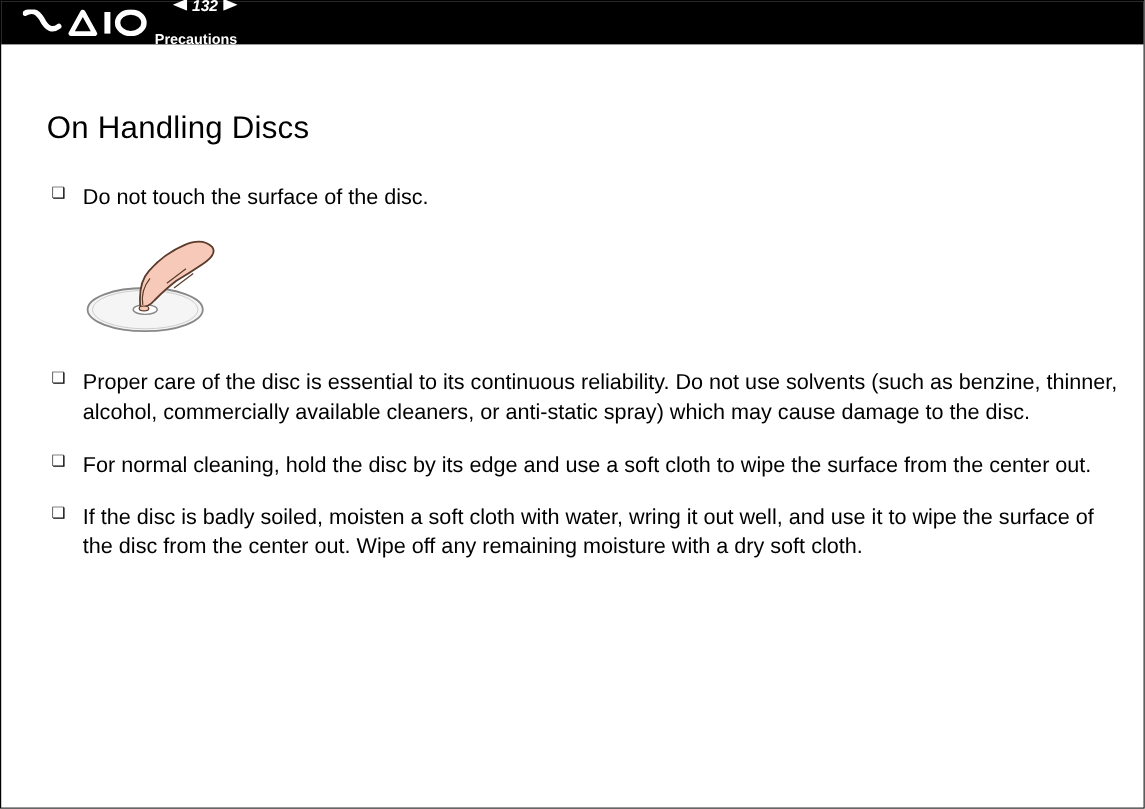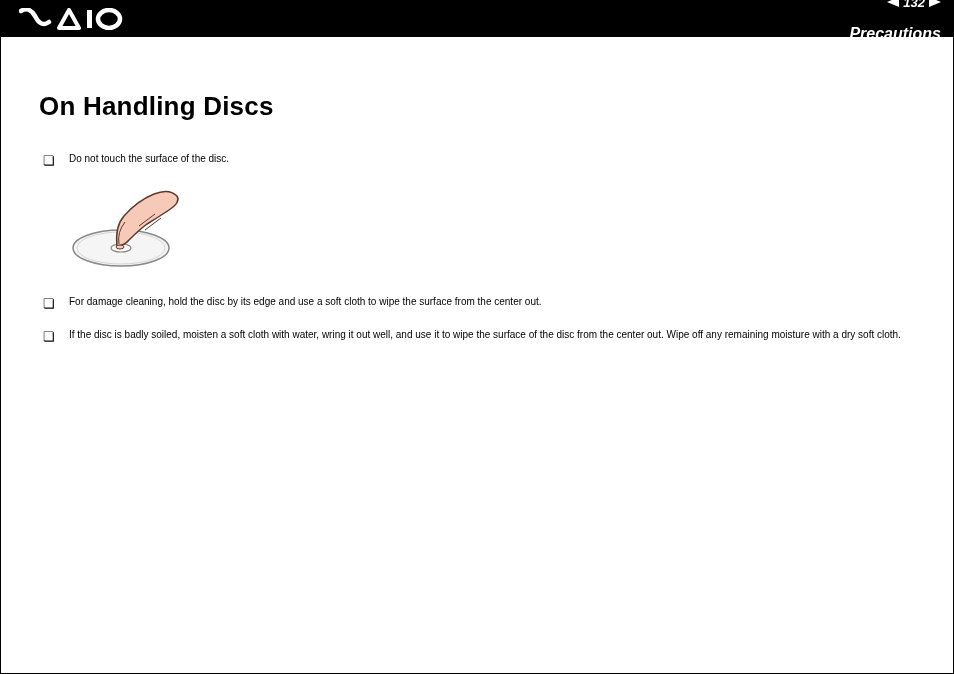--- a/index.html
+++ b/index.html
@@ -1,27 +1,27 @@
 <!DOCTYPE html>
 <html><head>
 <meta charset="utf-8">
 <style>
   * { box-sizing: border-box; margin: 0; padding: 0; }
   html, body { width: 954px; height: 674px; font-family: Arial, Helvetica, sans-serif; background: #fff; color: #000; }
   .page { width: 954px; height: 674px; position: relative; border: 1px solid #000; }
-  .header-bar { position: absolute; top: 0; left: 0; right: 0; height: 36px; background: #000; display: flex; align-items: center; justify-content: space-between; padding: 0 12px 0 18px; }
+  .header-bar { position: absolute; top: 0; left: 0; right: 0; height: 36px; background: #000; display: flex; align-items: center; justify-content: flex-start; padding: 0 12px 0 18px; }
   .logo { display: flex; align-items: center; gap: 0; }
   .header-right { text-align: right; color: #fff; line-height: 1.1; }
   .pagenum-row { display: flex; align-items: center; justify-content: flex-end; gap: 4px; font-weight: bold; font-style: italic; font-size: 13px; }
   .arrow-left, .arrow-right { display: inline-block; }
-  .section-label { font-weight: bold; font-size: 16px; margin-top: 15px; font-style: italic; }
+  .section-label { font-weight: bold; font-size: 12px; margin-top: 15px; }
   .content { position: absolute; top: 90px; left: 38px; right: 18px; }
-  h1.title { font-size: 26px; font-weight: 700; margin-bottom: 30px; letter-spacing: 0.2px; }
+  h1.title { font-size: 26px; font-weight: 400; margin-bottom: 30px; letter-spacing: 0.2px; }
   ul.bullets { list-style: none; padding: 0; margin: 0; }
-  ul.bullets > li { position: relative; padding-left: 30px; font-size: 10px; line-height: 1.35; margin-bottom: 8px; margin-top: 20px; }
+  ul.bullets > li { position: relative; padding-left: 30px; font-size: 18px; line-height: 1.35; margin-bottom: 8px; margin-top: 20px; }
   ul.bullets > li::before { content: "❏"; position: absolute; left: 4px; top: 0; font-size: 13px; }
   .illustration { margin: 10px 0 14px 30px; }
 </style>
 </head>
 <body>
 
 <div class="page">
 
   <div class="header-bar">
     <div class="logo" aria-label="VAIO">
@@ -64,18 +64,19 @@
         <ellipse cx="52" cy="72" rx="10" ry="4" fill="#fff" stroke="#888" stroke-width="1.2"></ellipse>
         <path d="M48 70 Q 46 50 55 40 Q 68 25 85 18 Q 100 12 108 20 Q 112 26 100 34 Q 88 42 78 48 Q 70 54 60 64 Q 55 70 48 70 Z" fill="#f6c9b8" stroke="#5a3a2a" stroke-width="1.5"></path>
         <path d="M50 68 Q 48 56 56 46" fill="none" stroke="#5a3a2a" stroke-width="1"></path>
         <path d="M70 50 Q 78 44 86 38" fill="none" stroke="#5a3a2a" stroke-width="1"></path>
         <path d="M76 54 Q 84 48 92 42" fill="none" stroke="#5a3a2a" stroke-width="1"></path>
         <ellipse cx="51" cy="71" rx="4" ry="2" fill="#f6c9b8" stroke="#5a3a2a" stroke-width="1"></ellipse>
       </svg>
     </div>
 
     <ul class="bullets">
-      <li>For damage cleaning, hold the disc by its edge and use a soft cloth to wipe the surface from the center out.</li>
+      <li>Proper care of the disc is essential to its continuous reliability. Do not use solvents (such as benzine, thinner, alcohol, commercially available cleaners, or anti-static spray) which may cause damage to the disc.</li>
+      <li>For normal cleaning, hold the disc by its edge and use a soft cloth to wipe the surface from the center out.</li>
       <li>If the disc is badly soiled, moisten a soft cloth with water, wring it out well, and use it to wipe the surface of the disc from the center out. Wipe off any remaining moisture with a dry soft cloth.</li>
     </ul>
   </div>
 
 </div>
 
 </body></html>

